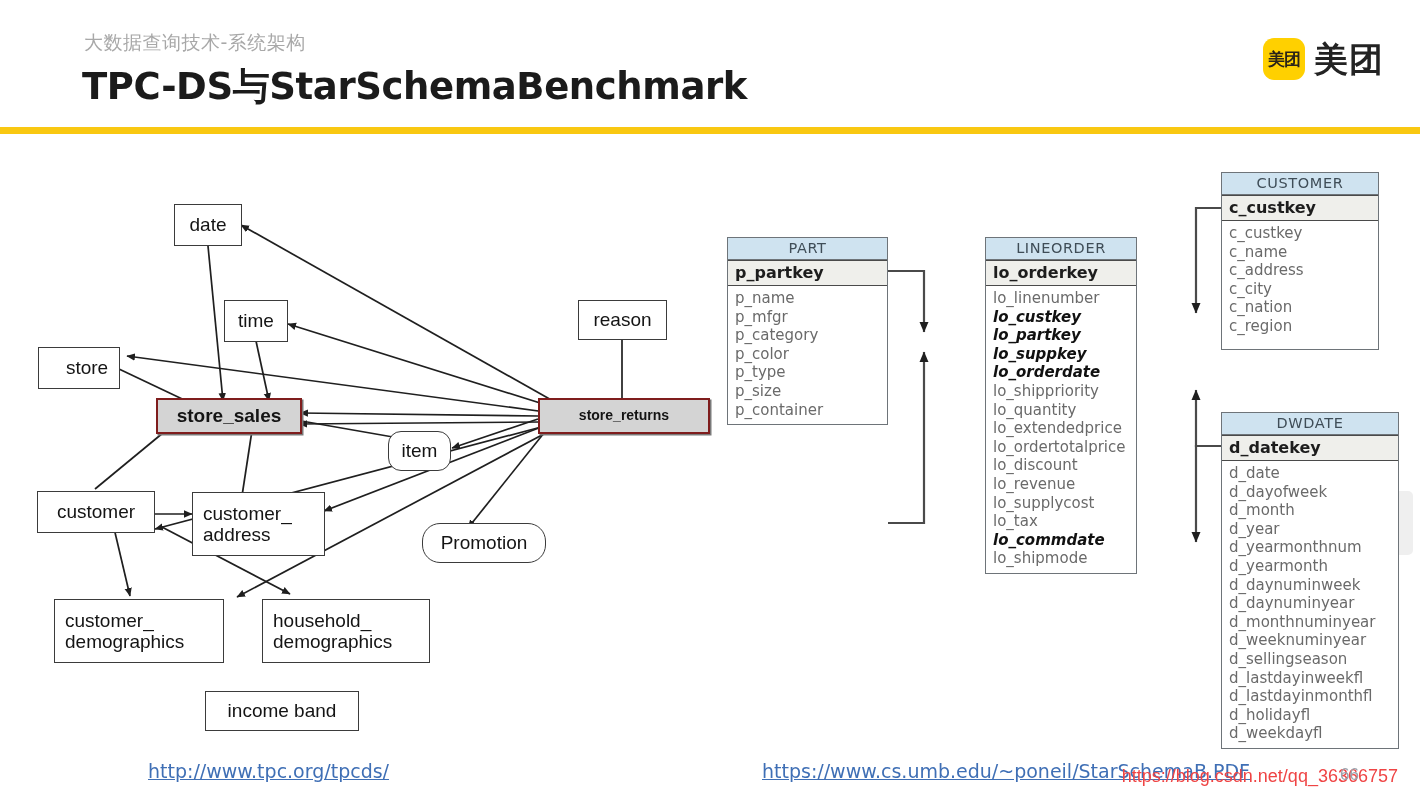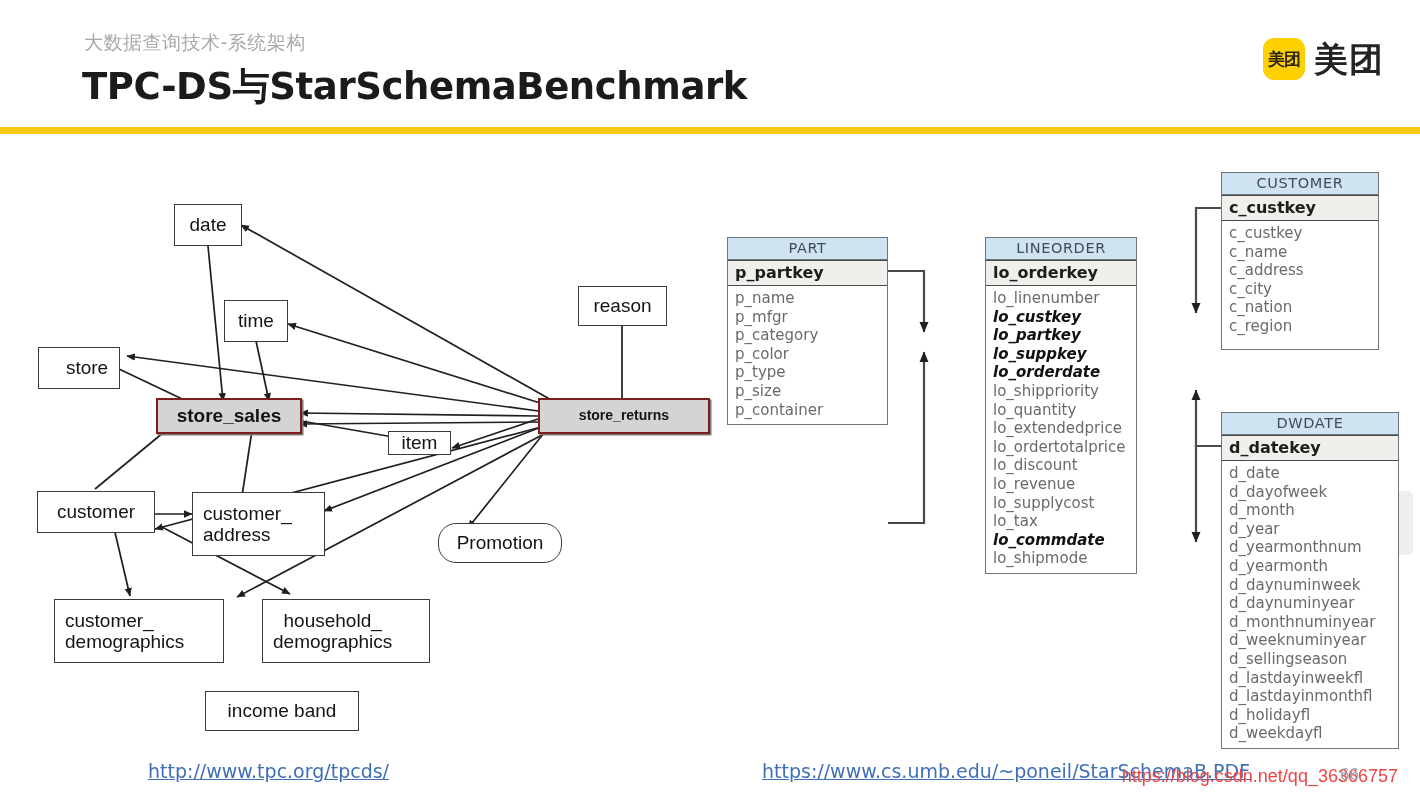--- a/index.html
+++ b/index.html
@@ -131,42 +131,42 @@
   </div>
   <div class="node" style="left:38px;top:213px;width:82px;height:42px;padding-left:16px;">
     <span>store</span>
   </div>
   <div class="node fact" style="left:156px;top:264px;width:146px;height:36px;font-size:19px;">
     <span>store_sales</span>
   </div>
   <div class="node fact" style="left:538px;top:264px;width:172px;height:36px;font-size:14px;">
     <span>store_returns</span>
   </div>
-  <div class="node" style="left:578px;top:152px;width:89px;height:40px;">
+  <div class="node" style="left:578px;top:166px;width:89px;height:40px;">
     <span>reason</span>
   </div>
-  <div class="node" style="left:388px;top:297px;width:63px;height:24px;">
+  <div class="node" style="left:388px;top:297px;width:63px;height:40px;border-radius:13px;">
     <span>item</span>
   </div>
-  <div class="node" style="left:438px;top:389px;width:124px;height:40px;border-radius:18px;">
+  <div class="node" style="left:422px;top:389px;width:124px;height:40px;border-radius:18px;">
     <span>Promotion</span>
   </div>
   <div class="node" style="left:37px;top:357px;width:118px;height:42px;">
     <span>customer</span>
   </div>
   <div class="node" style="left:192px;top:358px;width:133px;height:64px;flex-direction:column;align-items:flex-start;padding-left:10px;">
     <span style="white-space:pre-line;text-align:left;">customer_
 address</span>
   </div>
   <div class="node" style="left:54px;top:465px;width:170px;height:64px;flex-direction:column;align-items:flex-start;padding-left:10px;">
     <span style="white-space:pre-line;text-align:left;">customer_
 demographics</span>
   </div>
   <div class="node" style="left:262px;top:465px;width:168px;height:64px;flex-direction:column;align-items:flex-start;padding-left:10px;">
-    <span style="white-space:pre-line;text-align:center;">household_
+    <span style="white-space:pre-line;text-align:left;">household_
 demographics</span>
   </div>
   <div class="node" style="left:205px;top:557px;width:154px;height:40px;">
     <span>income band</span>
   </div>
 
   <div class="tbl" style="left:727px;top:103px;width:161px;">
     <div class="thead">PART</div>
     <div class="pk">p_partkey</div>
     <div class="cols">

